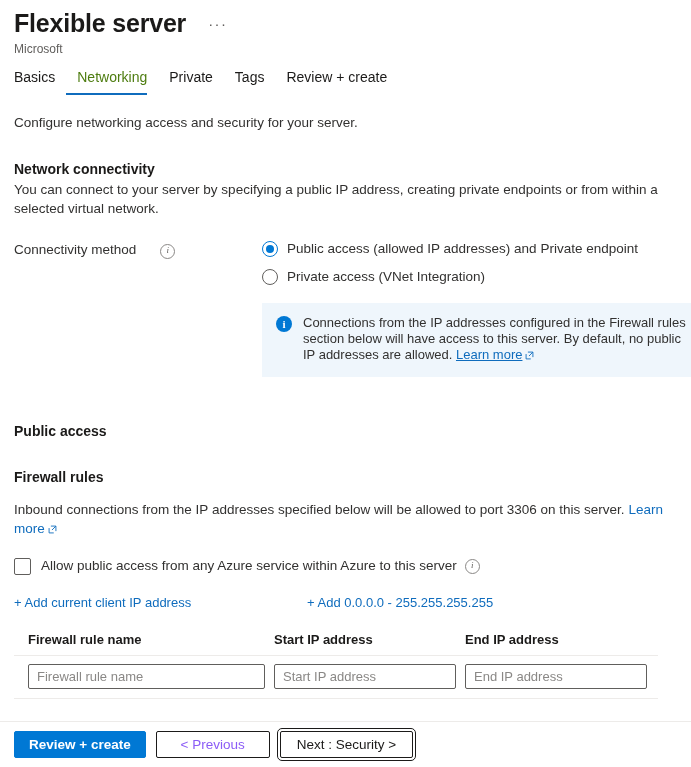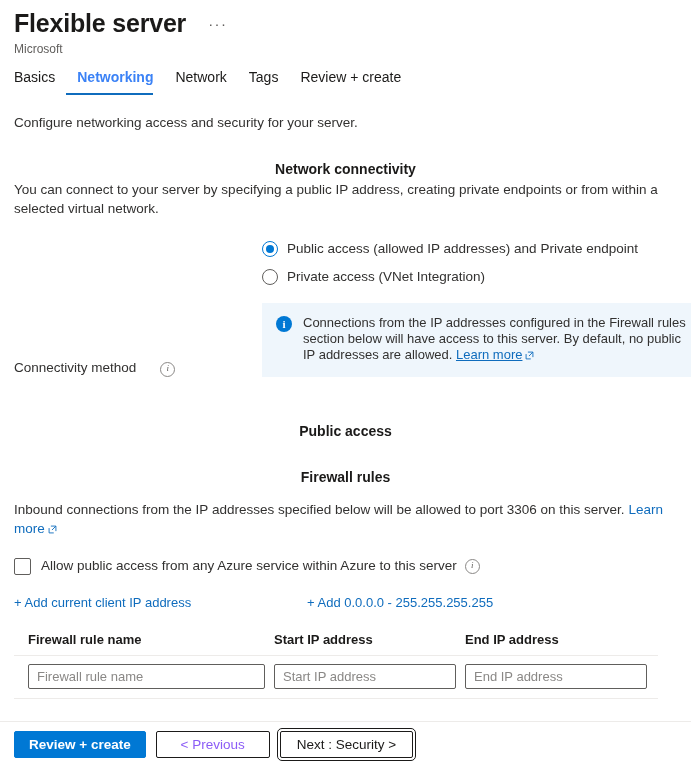--- a/index.html
+++ b/index.html
@@ -67,22 +67,22 @@
     position: relative;
     font-size: 14px;
     color: #1b1a19;
     padding: 0 11px 9px 11px;
     cursor: pointer;
     line-height: 18px;
     white-space: nowrap;
   }
   .tab:first-child { padding-left: 0; }
   .tab.active {
-    font-weight: 700;
-    color: #3b82f6;
+    font-weight: 400;
+    color: #4d7c0f;
   }
   .tab.active::after {
     content: "";
     position: absolute;
     left: 0px;
     right: 11px;
     bottom: 0;
     height: 2px;
     background: #0f6cbd;
   }
@@ -96,42 +96,41 @@
     color: #323130;
     margin-top: 19px;
     line-height: 18px;
   }
   .section-title {
     font-size: 14px;
     font-weight: 700;
     color: #1b1a19;
     margin-top: 28px;
     line-height: 19px;
-    text-align: center;
   }
   .section-desc {
     font-size: 13.5px;
     color: #323130;
     margin-top: 1px;
     line-height: 19px;
     max-width: 672px;
   }
 
   
   .field-row {
     display: flex;
     margin-top: 22px;
   }
   .field-label {
     width: 248px;
     flex: 0 0 248px;
     font-size: 13.5px;
     color: #323130;
     display: flex;
-    align-items: flex-end;
+    align-items: flex-start;
     gap: 24px;
     padding-top: 1px;
     line-height: 18px;
   }
   .field-control { flex: 1 1 auto; }
 
   
   .info-outline {
     display: inline-block;
     width: 13px;
@@ -385,21 +384,21 @@
     <div class="title-row">
       <h1 class="page-title">Flexible server</h1>
       <span class="ellipsis-menu">···</span>
     </div>
     <div class="subtitle">Microsoft</div>
   </div>
 
   <div class="tabs">
     <div class="tab">Basics</div>
     <div class="tab active">Networking</div>
-    <div class="tab">Network</div>
+    <div class="tab">Private</div>
     <div class="tab">Tags</div>
     <div class="tab">Review + create</div>
   </div>
 
   <div class="content">
 
     <div class="intro">Configure networking access and security for your server.</div>
 
     <div class="section-title">Network connectivity</div>
     <div class="section-desc">You can connect to your server by specifying a public IP address, creating private endpoints or from within a selected virtual network.</div>

